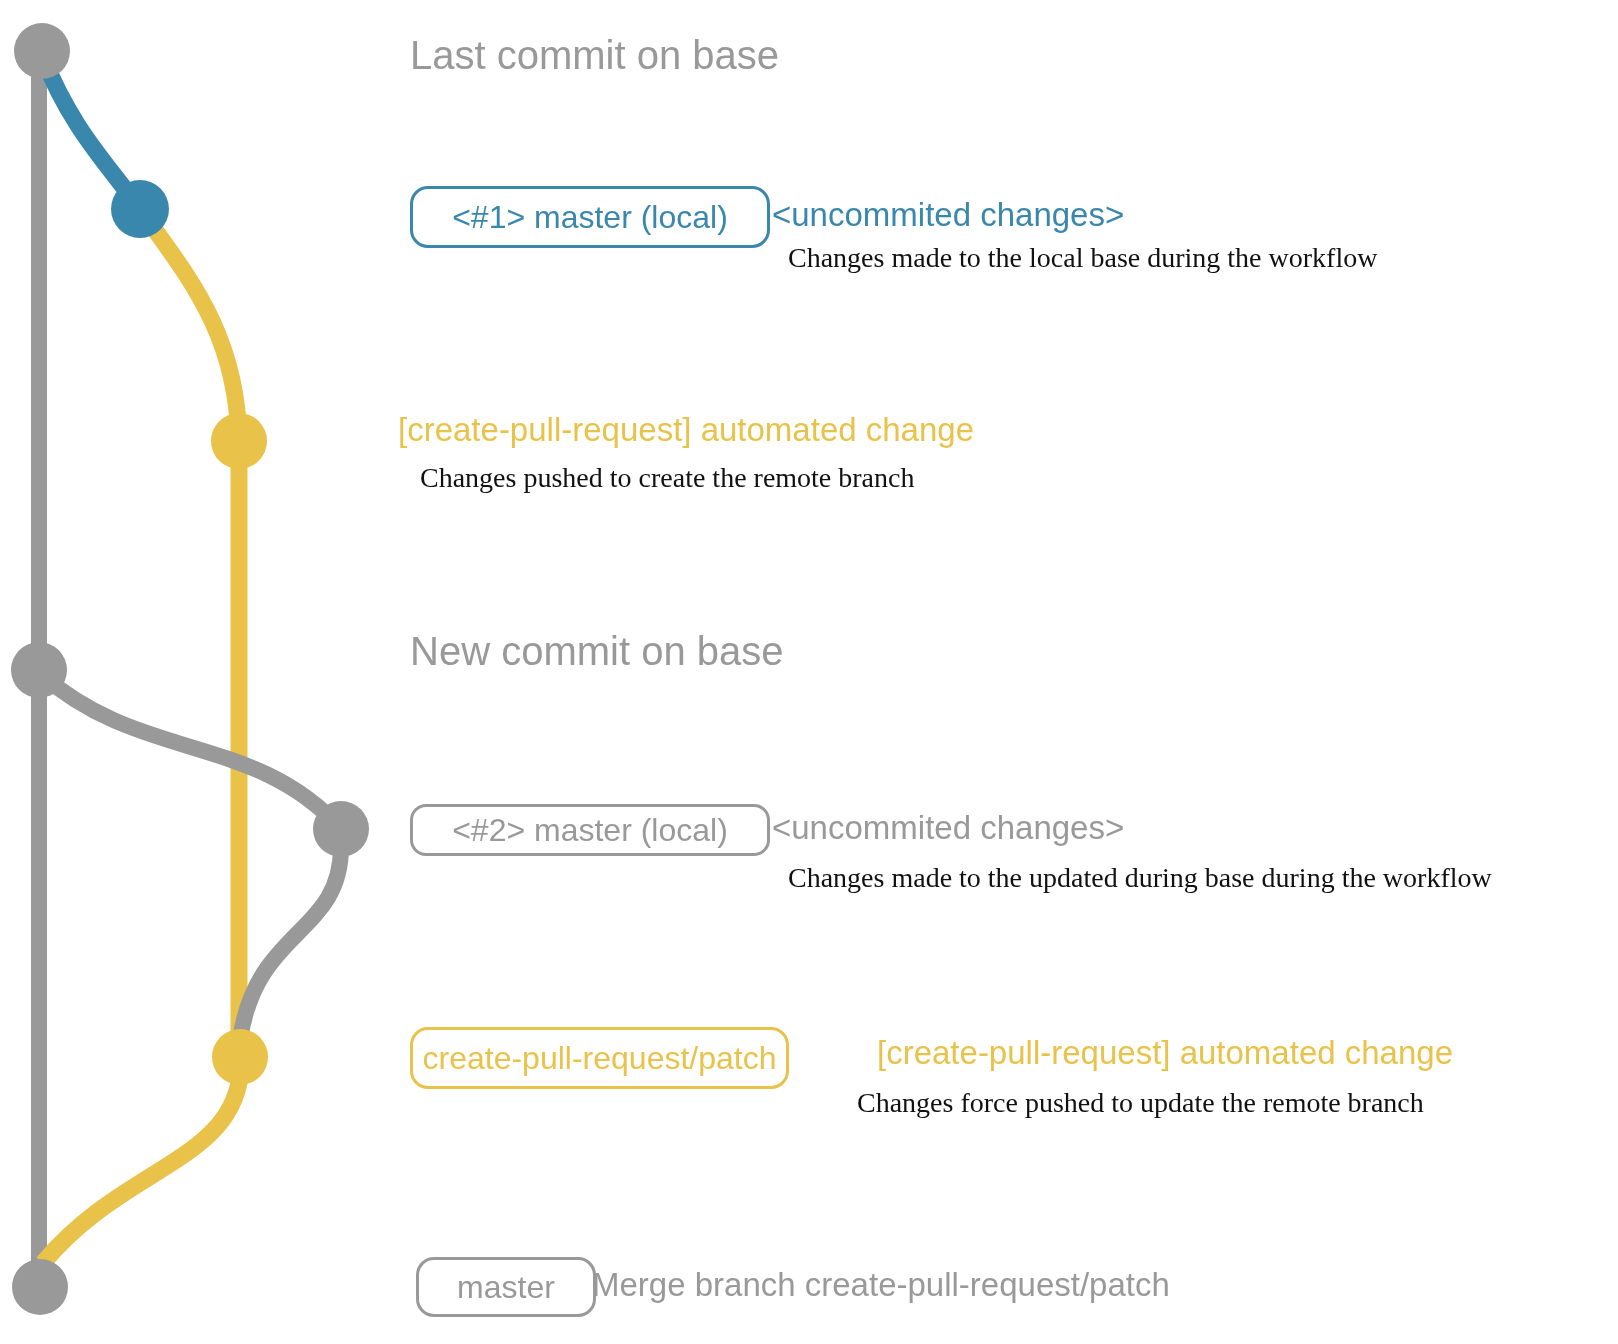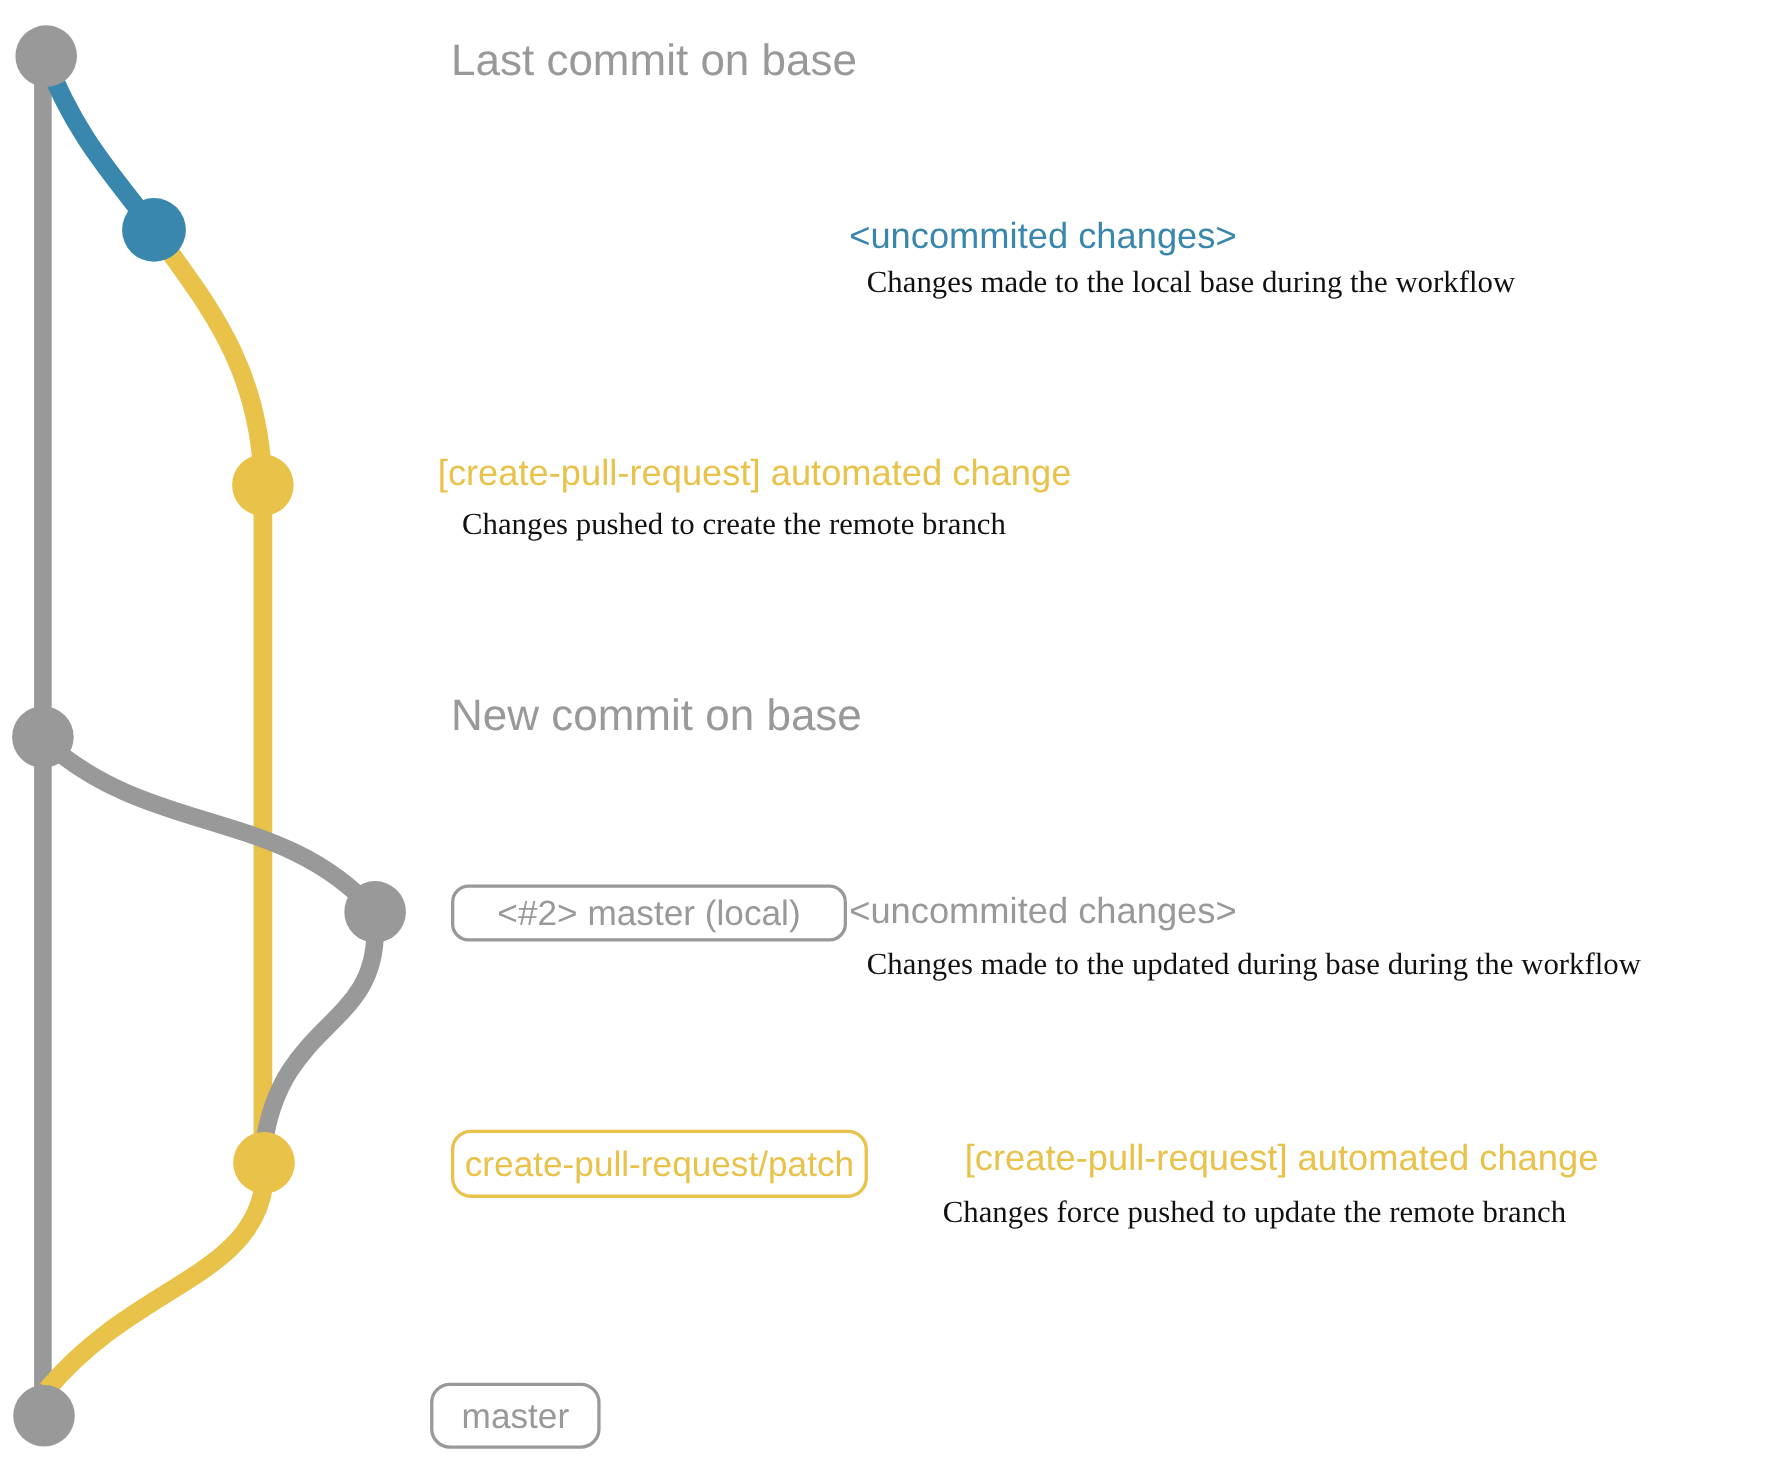--- a/index.html
+++ b/index.html
@@ -72,37 +72,41 @@
     <circle cx="140" cy="209" r="29" fill="var(--blue)"></circle>
     <circle cx="239" cy="441" r="28" fill="var(--yellow)"></circle>
     <circle cx="39" cy="670" r="28" fill="var(--base-gray)"></circle>
     <circle cx="341" cy="829" r="28" fill="var(--base-gray)"></circle>
     <circle cx="240" cy="1057" r="28" fill="var(--yellow)"></circle>
     <circle cx="40" cy="1287" r="28" fill="var(--base-gray)"></circle>
   </svg>
 
   <div class="pin row-label" style="left:410px;top:55px;">Last commit on base</div>
 
+  <div class="badge blue" style="left:410px;top:217px;width:360px;height:62px;">
+    <span>&lt;#1&gt; master (local)</span>
+  </div>
   <div class="pin ann blue" style="left:772px;top:215px;">&lt;uncommited changes&gt;</div>
   <div class="pin serif" style="left:788px;top:258px;">Changes made to the local base during the workflow</div>
 
   <div class="pin ann yellow" style="left:398px;top:430px;">[create-pull-request] automated change</div>
   <div class="pin serif" style="left:420px;top:478px;">Changes pushed to create the remote branch</div>
 
   <div class="pin row-label" style="left:410px;top:651px;">New commit on base</div>
 
   <div class="badge gray" style="left:410px;top:830px;width:360px;height:52px;border-radius:16px;">
     <span>&lt;#2&gt; master (local)</span>
   </div>
   <div class="pin ann gray" style="left:772px;top:828px;">&lt;uncommited changes&gt;</div>
   <div class="pin serif" style="left:788px;top:878px;">Changes made to the updated during base during the workflow</div>
 
   <div class="badge yellow" style="left:410px;top:1058px;width:379px;height:62px;">
     <span>create-pull-request/patch</span>
   </div>
   <div class="pin ann yellow" style="left:877px;top:1053px;">[create-pull-request] automated change</div>
   <div class="pin serif" style="left:857px;top:1103px;">Changes force pushed to update the remote branch</div>
 
-  <div class="badge gray" style="left:391px;top:1287px;width:155px;height:60px;">
+  <div class="badge gray" style="left:416px;top:1287px;width:180px;height:60px;">
     <span>master</span>
   </div>
+  <div class="pin ann gray" style="left:592px;top:1285px;">Merge branch create-pull-request/patch</div>
 
 </div>
 
 </body></html>

